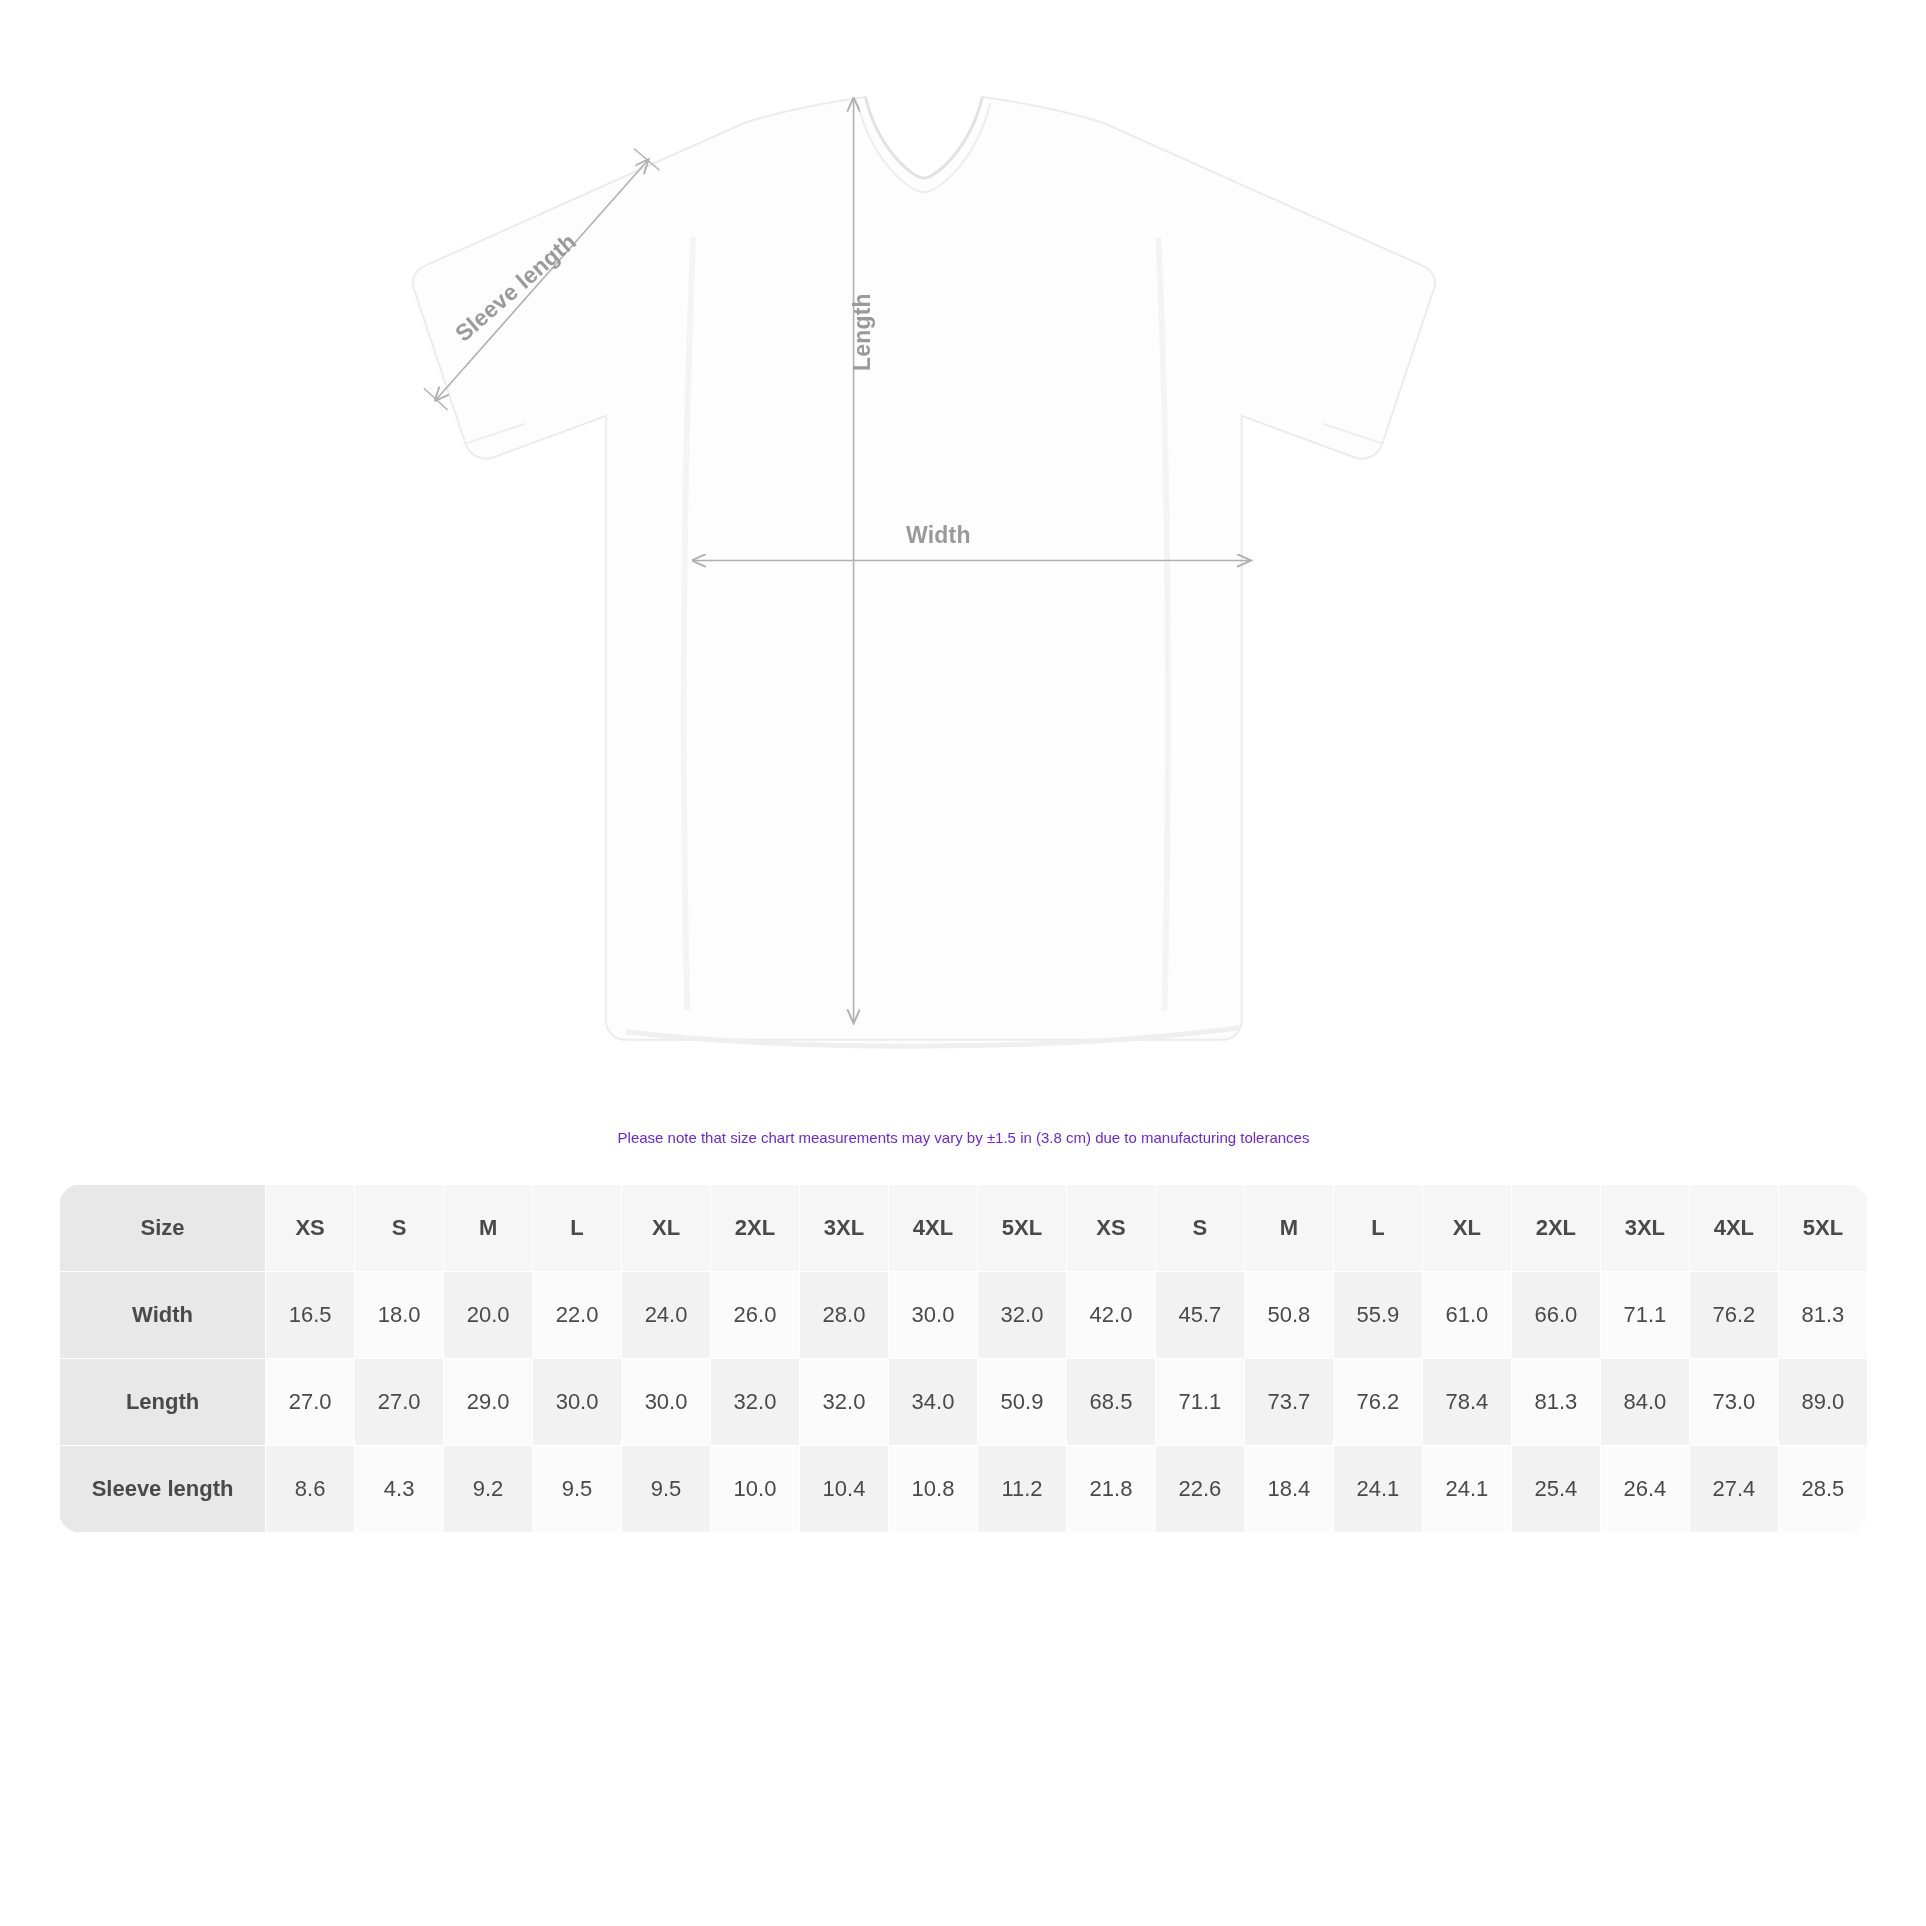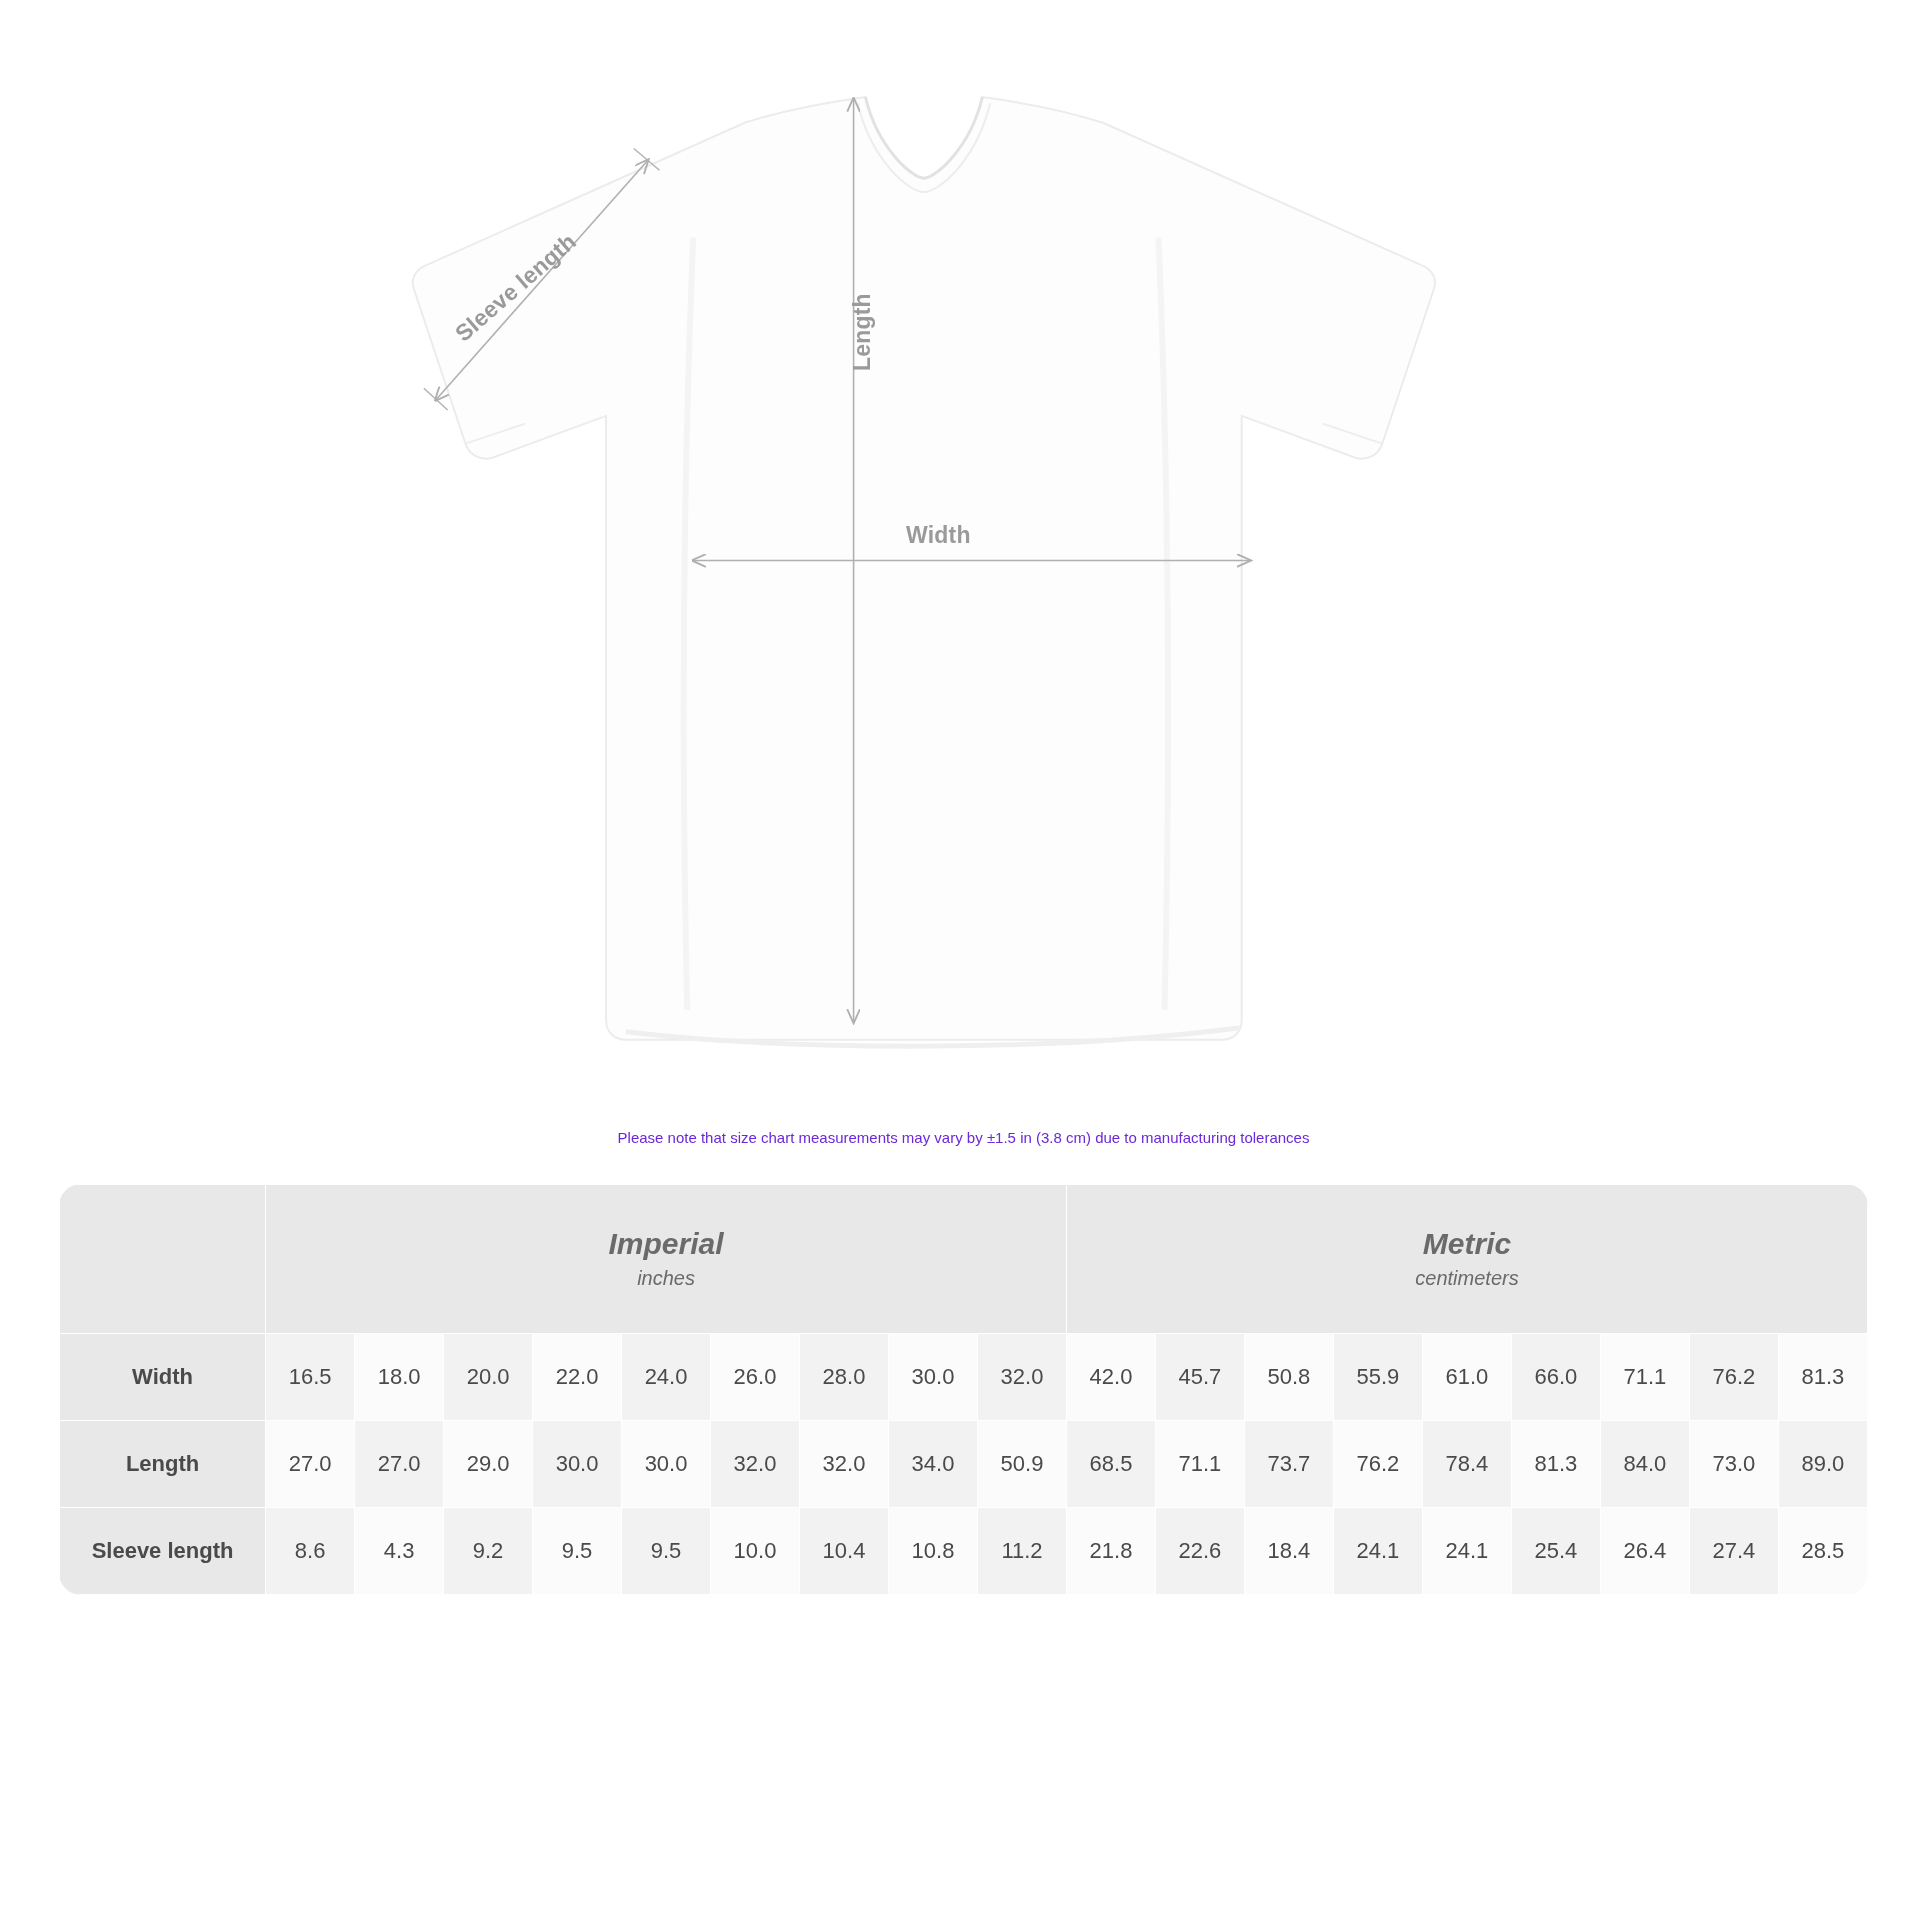--- a/index.html
+++ b/index.html
@@ -183,32 +183,42 @@
     <div class="dim-label label-sleeve">Sleeve length</div>
   </div>
 
   <div class="title-block">
     <p class="chart-note">Please note that size chart measurements may vary by ±1.5 in (3.8 cm) due to manufacturing tolerances</p>
   </div>
 
   <div class="table-wrap">
     <table class="size-table">
       <tbody>
-        <tr>
-          <td class="corner-cell col-label"></td>
-          <td class="sys-header" colspan="9">
-            <div class="sys-name">Imperial</div>
-            <div class="sys-unit">inches</div>
-          </td>
-          <td class="sys-header" colspan="9">
-            <div class="sys-name">Metric</div>
-            <div class="sys-unit">centimeters</div>
-          </td>
-        </tr>
-
+
+        <tr>
+          <td class="row-label col-label">Size</td>
+          <td class="size-head">XS</td>
+          <td class="size-head">S</td>
+          <td class="size-head">M</td>
+          <td class="size-head">L</td>
+          <td class="size-head">XL</td>
+          <td class="size-head">2XL</td>
+          <td class="size-head">3XL</td>
+          <td class="size-head">4XL</td>
+          <td class="size-head">5XL</td>
+          <td class="size-head">XS</td>
+          <td class="size-head">S</td>
+          <td class="size-head">M</td>
+          <td class="size-head">L</td>
+          <td class="size-head">XL</td>
+          <td class="size-head">2XL</td>
+          <td class="size-head">3XL</td>
+          <td class="size-head">4XL</td>
+          <td class="size-head">5XL</td>
+        </tr>
 
         <tr>
           <td class="row-label col-label">Width</td>
           <td class="cell-a">16.5</td>
           <td class="cell-b">18.0</td>
           <td class="cell-a">20.0</td>
           <td class="cell-b">22.0</td>
           <td class="cell-a">24.0</td>
           <td class="cell-b">26.0</td>
           <td class="cell-a">28.0</td>

